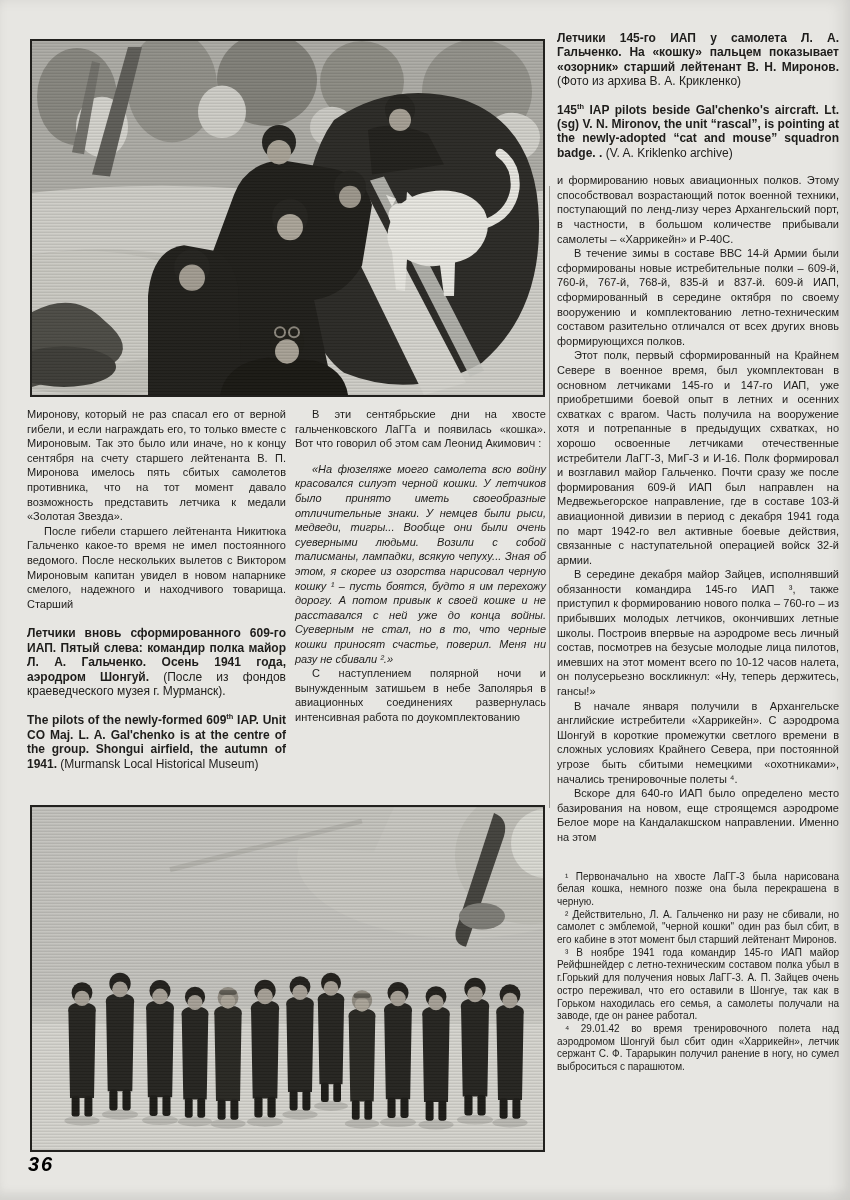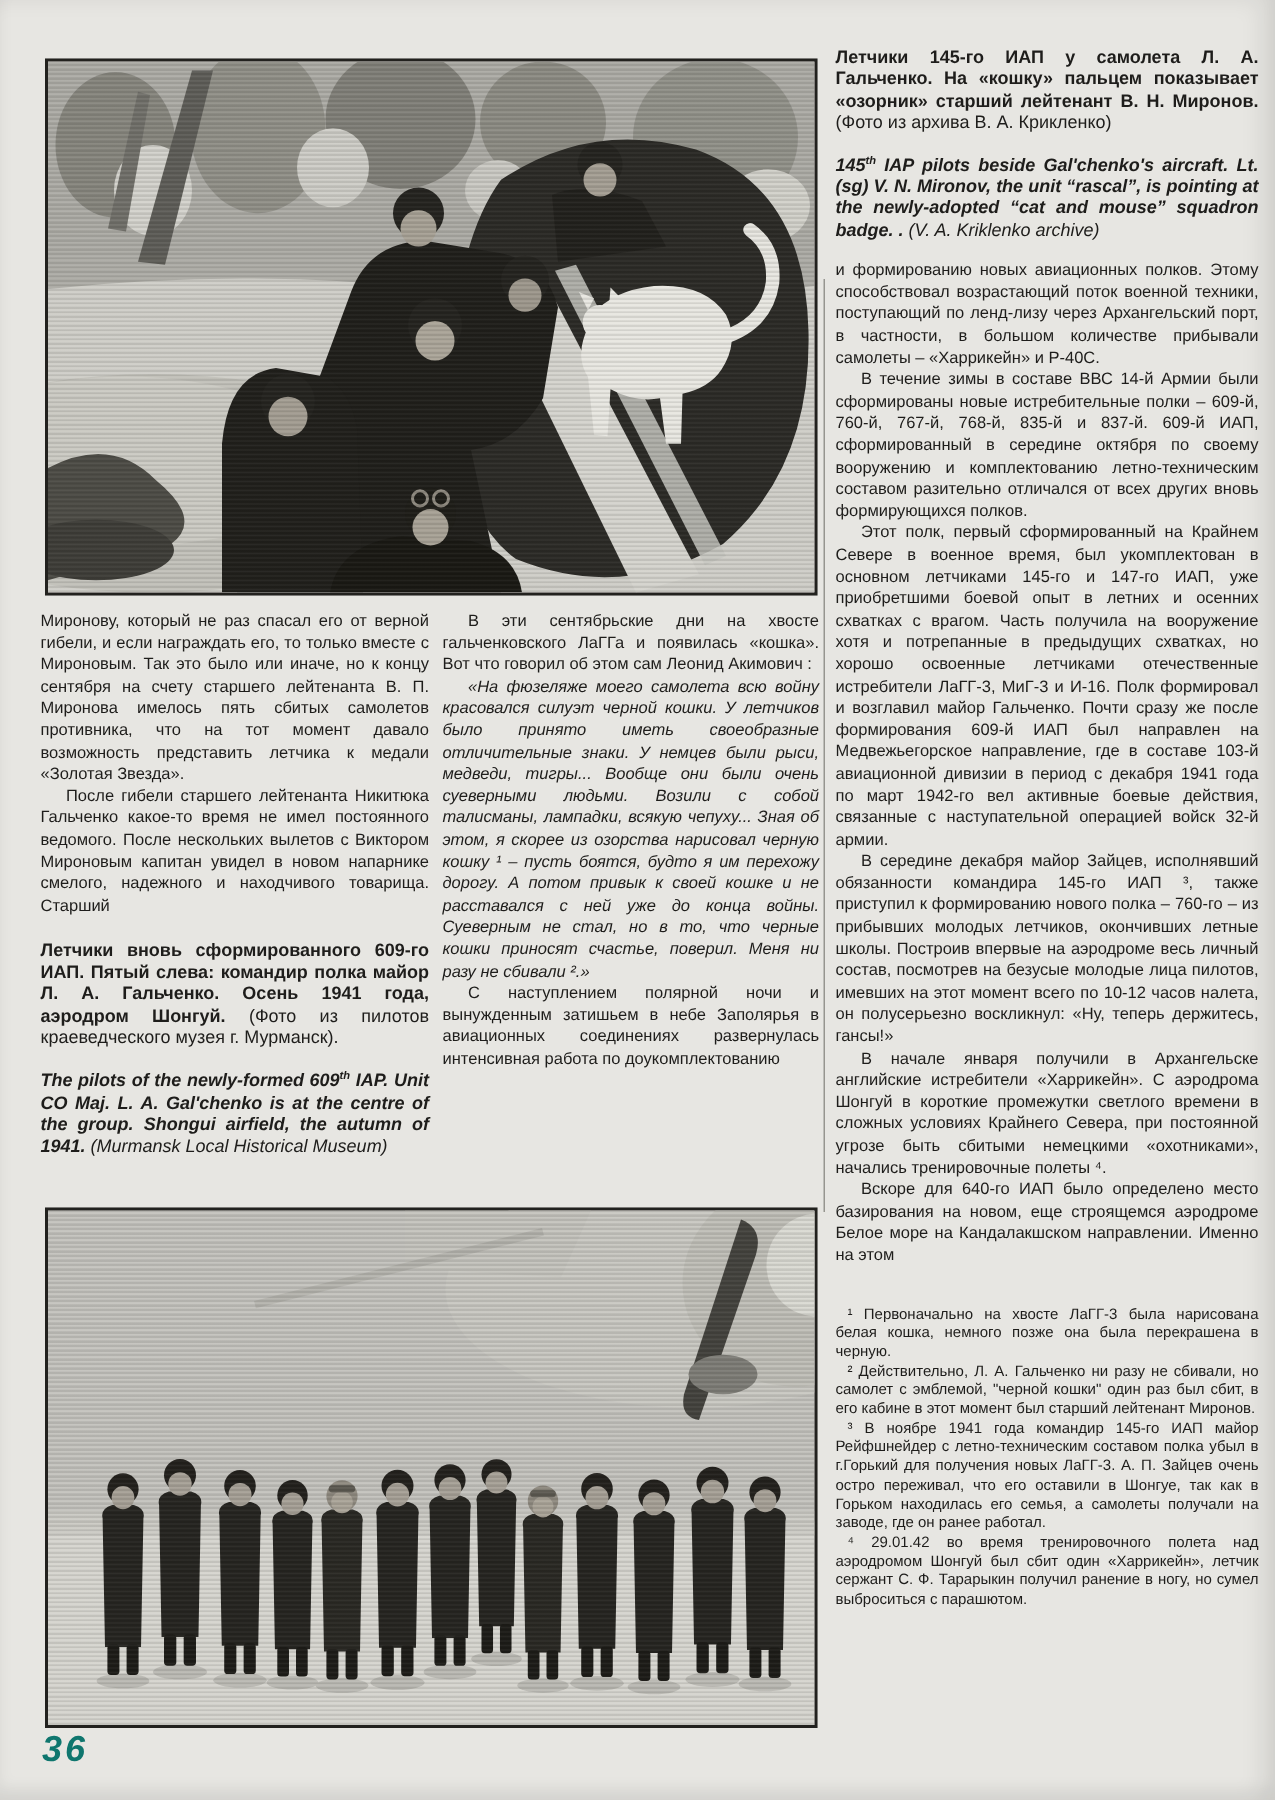--- a/index.html
+++ b/index.html
@@ -14,32 +14,32 @@
   #top-photo{left:30px;top:39px;width:511px;height:354px;}
   #bottom-photo{left:30px;top:805px;width:511px;height:343px;}
   .col{position:absolute;}
   .col-left{left:27px;top:407px;width:259px;}
   .col-mid{left:295px;top:407px;width:251px;}
   .col-right{left:557px;top:31px;width:282px;}
   .divider{position:absolute;left:549px;top:186px;width:1px;height:622px;background:#96958f;}
   p{margin:0;}
   .body{font-size:11px;line-height:14.6px;text-align:justify;hyphens:auto;-webkit-hyphens:auto;}
   .ind{text-indent:17px;}
-  .quote{font-style:italic;}
+  .quote{font-style:italic;margin-top:11px;}
   .cap{font-size:12px;line-height:14.4px;font-weight:bold;text-align:justify;hyphens:auto;}
-  .cap-en{font-style:italic;}
+  .cap-en{}
   .note{font-weight:normal;}
   .cap sup{font-size:0.62em;}
   .mt15{margin-top:15px;}
   .mt12{margin-top:12px;}
   .mb11{margin-bottom:11px;}
   .mb13{margin-bottom:13px;}
   .fns{margin-top:26px;}
   .fn{font-size:10px;line-height:12.7px;text-align:justify;text-indent:8px;hyphens:auto;}
-  .page-number{position:absolute;left:28px;top:1153px;font-size:24px;font-weight:bold;font-style:italic;letter-spacing:2px;color:#0f766e;}
+  .page-number{position:absolute;left:28px;top:1153px;font-size:20px;font-weight:bold;font-style:italic;letter-spacing:2px;color:#000000;}
 </style>
 </head>
 <body>
 
 <div class="page">
 
   <div class="photo" id="top-photo">
     <svg viewBox="0 0 511 350" preserveAspectRatio="none">
       <rect width="511" height="350" fill="#c2c1bc"></rect>
       <rect width="511" height="155" fill="#adaca6"></rect>
@@ -92,21 +92,21 @@
         <circle cx="248" cy="288" r="5" fill="none" stroke="#8d887e" stroke-width="2"></circle>
         <circle cx="262" cy="288" r="5" fill="none" stroke="#8d887e" stroke-width="2"></circle>
       </g>
     </svg>
     <div class="halftone"></div>
   </div>
 
   <div class="col col-left">
     <p class="body">Миронову, который не раз спасал его от верной гибели, и если награждать его, то только вместе с Мироновым. Так это было или иначе, но к концу сентября на счету старшего лейтенанта В. П. Миронова имелось пять сбитых самолетов противника, что на тот момент давало возможность представить летчика к медали «Золотая Звезда».</p>
     <p class="body ind">После гибели старшего лейтенанта Никитюка Гальченко какое-то время не имел постоянного ведомого. После нескольких вылетов с Виктором Мироновым капитан увидел в новом напарнике смелого, надежного и находчивого товарища. Старший</p>
-    <p class="cap mt15"><span>Летчики вновь сформированного 609-го ИАП. Пятый слева: командир полка майор Л. А. Гальченко. Осень 1941 года, аэродром Шонгуй.</span><span class="note"> (Фото из пилотов краеведческого музея г. Мурманск).</span></p>
+    <p class="cap mt15"><span>Летчики вновь сформированного 609-го ИАП. Пятый слева: командир полка майор Л. А. Гальченко. Осень 1941 года, аэродром Шонгуй.</span><span class="note"> (После из фондов краеведческого музея г. Мурманск).</span></p>
     <p class="cap cap-en mt12"><span>The pilots of the newly-formed 609</span><sup>th</sup><span> IAP. Unit CO Maj. L. A. Gal'chenko is at the centre of the group. Shongui airfield, the autumn of 1941.</span><span class="note"> (Murmansk Local Historical Museum)</span></p>
   </div>
 
   <div class="col col-mid">
     <p class="body ind">В эти сентябрьские дни на хвосте гальченковского ЛаГГа и появилась «кошка». Вот что говорил об этом сам Леонид Акимович :</p>
     <p class="body ind quote">«На фюзеляже моего самолета всю войну красовался силуэт черной кошки. У летчиков было принято иметь своеобразные отличительные знаки. У немцев были рыси, медведи, тигры... Вообще они были очень суеверными людьми. Возили с собой талисманы, лампадки, всякую чепуху... Зная об этом, я скорее из озорства нарисовал черную кошку ¹ – пусть боятся, будто я им перехожу дорогу. А потом привык к своей кошке и не расставался с ней уже до конца войны. Суеверным не стал, но в то, что черные кошки приносят счастье, поверил. Меня ни разу не сбивали ².»</p>
     <p class="body ind">С наступлением полярной ночи и вынужденным затишьем в небе Заполярья в авиационных соединениях развернулась интенсивная работа по доукомплектованию</p>
   </div>
 
   <div class="divider"></div>

